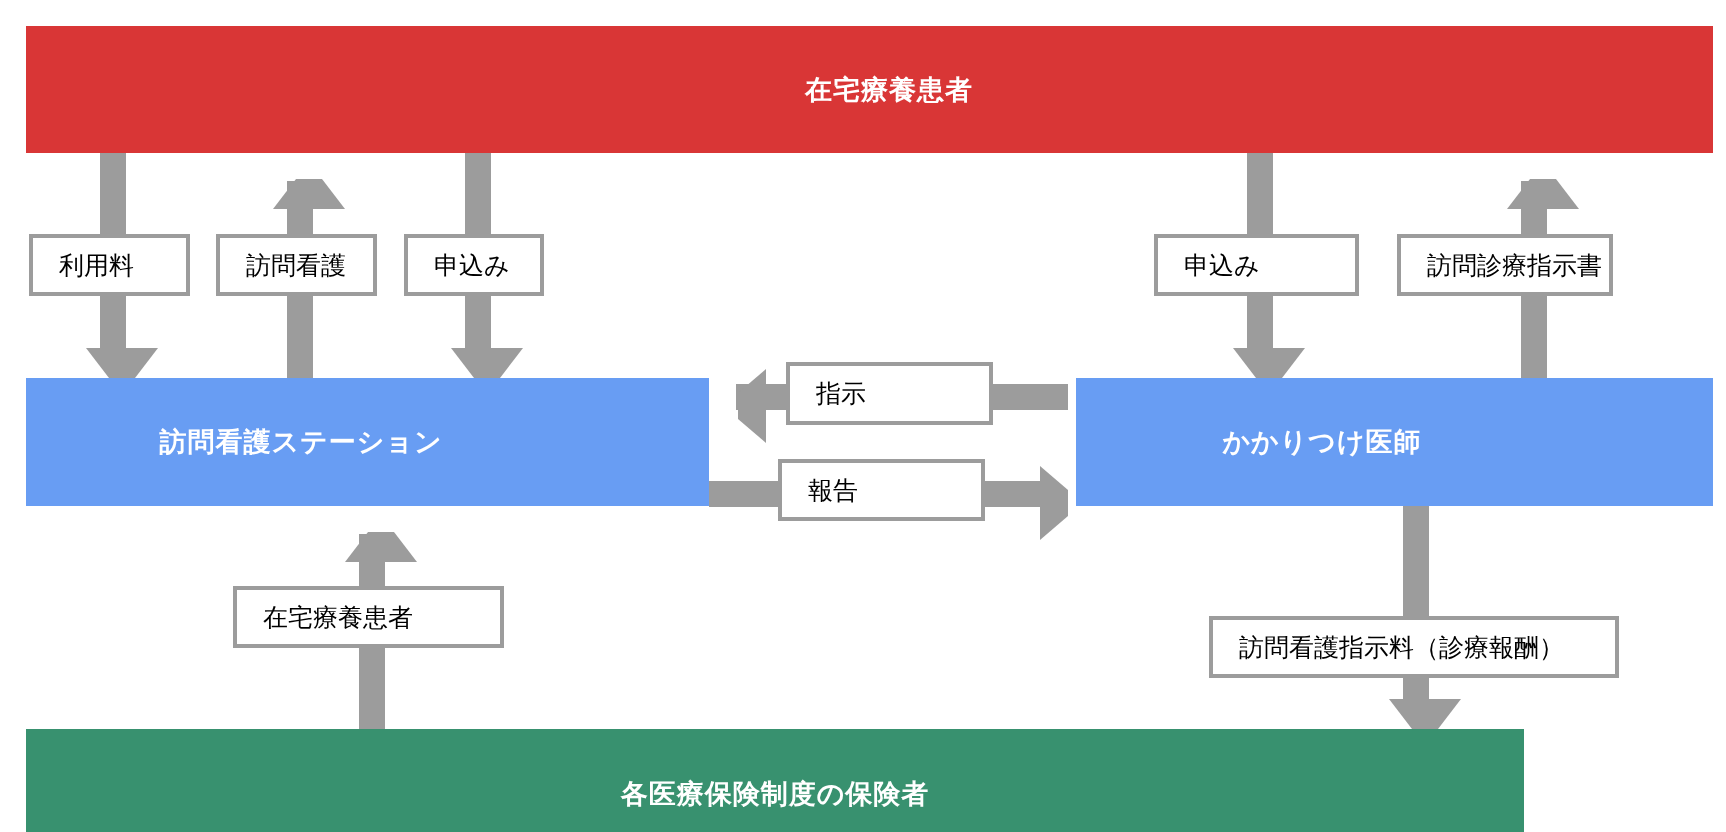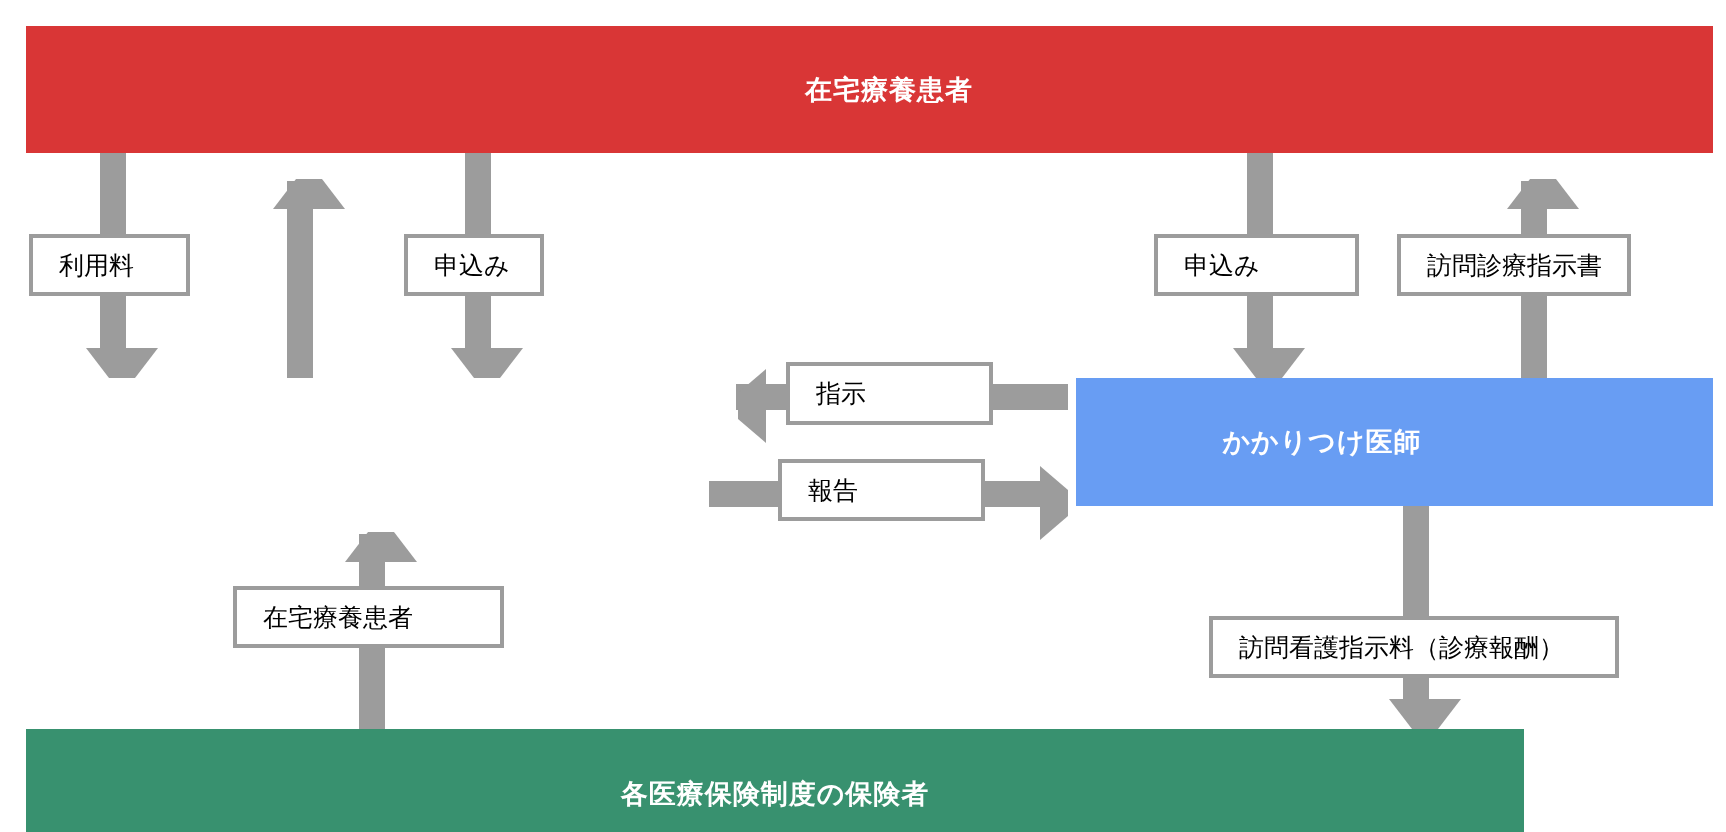--- a/index.html
+++ b/index.html
@@ -31,51 +31,57 @@
 
   .label-box { position:absolute; background:var(--box_bg); border:4px solid var(--box_border);
                display:flex; align-items:center; justify-content:flex-start; z-index:2;
                color:var(--label_text); font-size:25px; white-space:nowrap; }
 
   
   .box-usage-fee        { left:3px;    top:208px; width:161px; height:62px; }
   .box-visiting-nursing { left:190px;  top:208px; width:161px; height:62px; }
   .box-application-l    { left:378px;  top:208px; width:140px; height:62px; }
   .box-application-r    { left:1128px; top:208px; width:205px; height:62px; }
-  .box-visit-directive  { left:1371px; top:208px; width:234px; height:62px; }
+  .box-visit-directive  { left:1371px; top:208px; width:216px; height:62px; }
   
   .box-instruction      { left:760px;  top:336px; width:207px; height:63px; }
   .box-report           { left:752px;  top:433px; width:207px; height:62px; }
   
   .box-medical-fee      { left:207px;  top:560px; width:271px; height:62px; }
   .box-nursing-fee      { left:1183px; top:590px; width:410px; height:62px; }
 </style>
 </head>
 <body>
 
 <div class="canvas">
 
   <div class="band band-patient">
     <span class="band-label">在宅療養患者</span>
+  </div>
+  <div class="band band-station">
+    <span class="band-label offset" style="left:275px;">訪問看護ステーション</span>
   </div>
   <div class="band band-doctor">
     <span class="band-label offset" style="left:246px;">かかりつけ医師</span>
   </div>
   <div class="band band-insurer">
     <span class="band-label">各医療保険制度の保険者</span>
   </div>
 
   <div class="shaft-v" style="left:74px; top:127px; height:198px;"></div>
   <div class="head head-down" style="left:60px; top:322px;"></div>
   <div class="label-box box-usage-fee">
     <span>利用料</span>
   </div>
 
   <div class="head head-up" style="left:247px; top:127px;"></div>
   <div class="shaft-v" style="left:261px; top:155px; height:197px;"></div>
+  <div class="label-box box-visiting-nursing">
+    <span>訪問看護</span>
+  </div>
 
   <div class="shaft-v" style="left:439px; top:127px; height:198px;"></div>
   <div class="head head-down" style="left:425px; top:322px;"></div>
   <div class="label-box box-application-l">
     <span>申込み</span>
   </div>
 
   <div class="shaft-v" style="left:1221px; top:127px; height:198px;"></div>
   <div class="head head-down" style="left:1207px; top:322px;"></div>
   <div class="label-box box-application-r">

